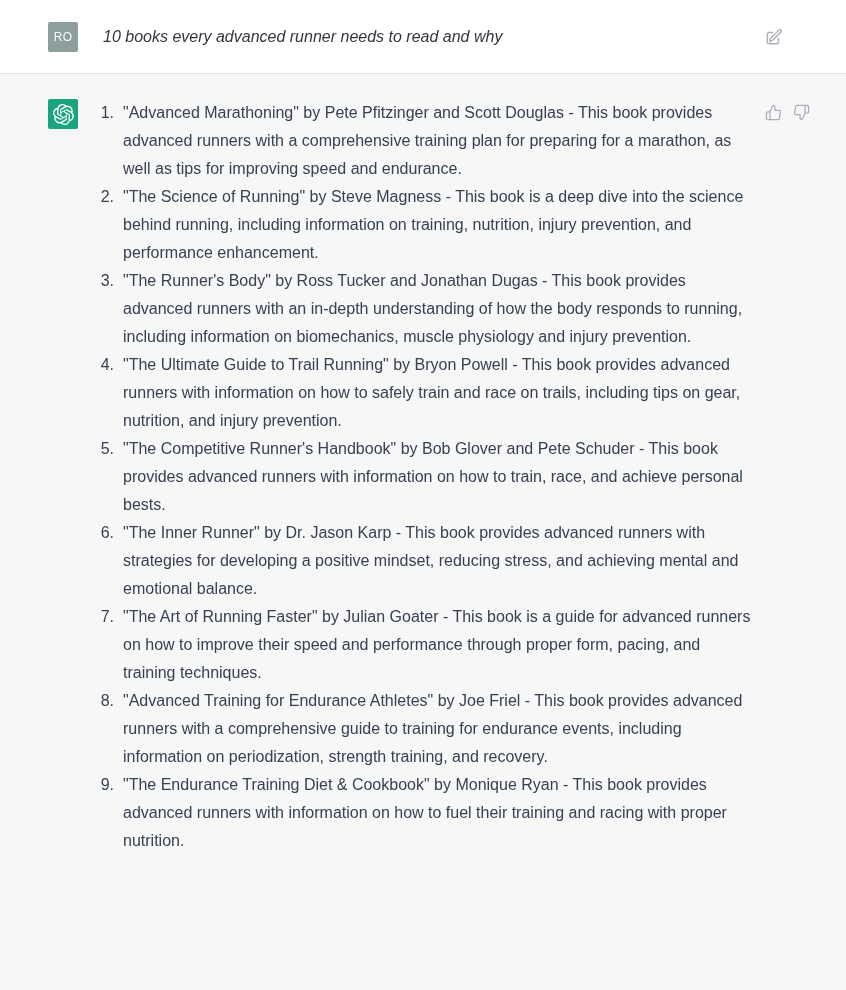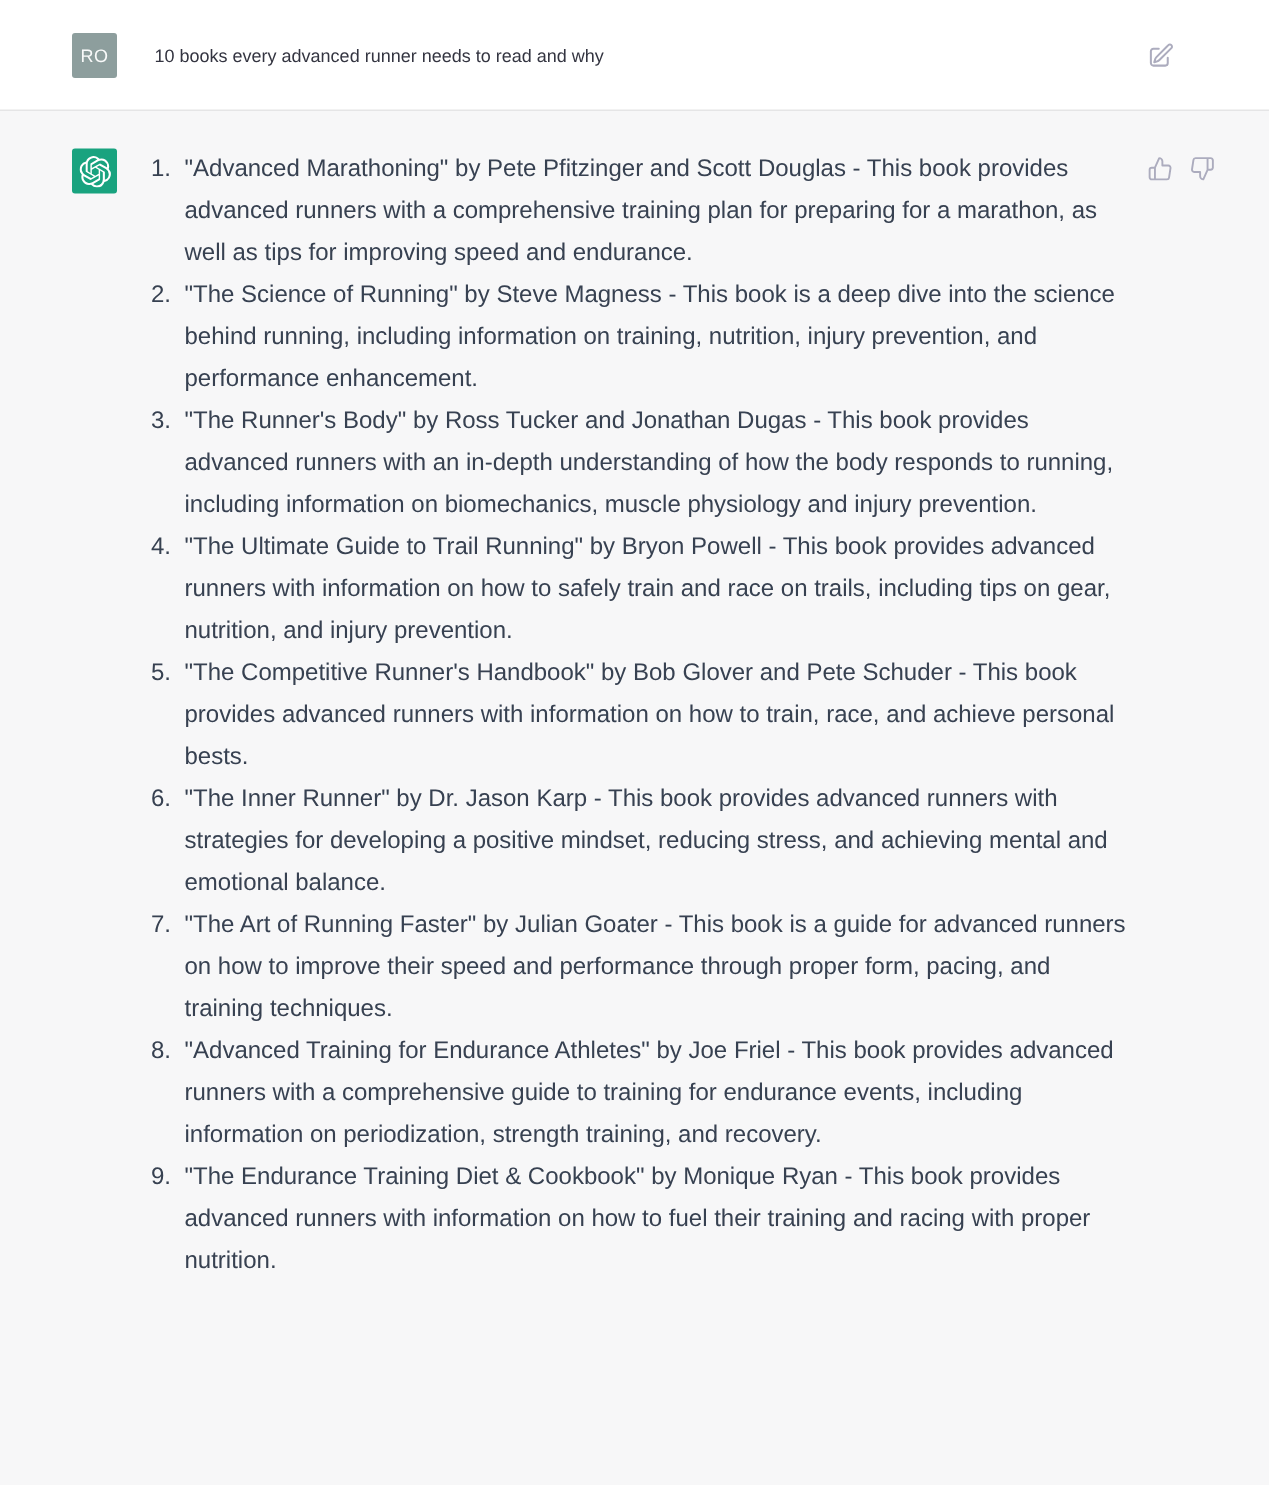--- a/index.html
+++ b/index.html
@@ -32,23 +32,24 @@
   }
   .user-avatar {
     background: var(--user-avatar-bg, #8d9e9d);
     color: rgba(255,255,255,0.95);
     font-size: 12px;
     letter-spacing: 0.3px;
   }
   .user-text {
     margin-left: 25px;
     flex: 1;
-    font-size: 12px;
+    font-size: 16px;
     line-height: 24px;
     color: var(--user-text, #343541);
+    font-style: italic;
   }
   .icon-btn {
     background: none;
     border: 0;
     padding: 0;
     margin: 0;
     color: var(--icon-gray, #acacbe);
     cursor: pointer;
     width: 18px;
     height: 18px;

